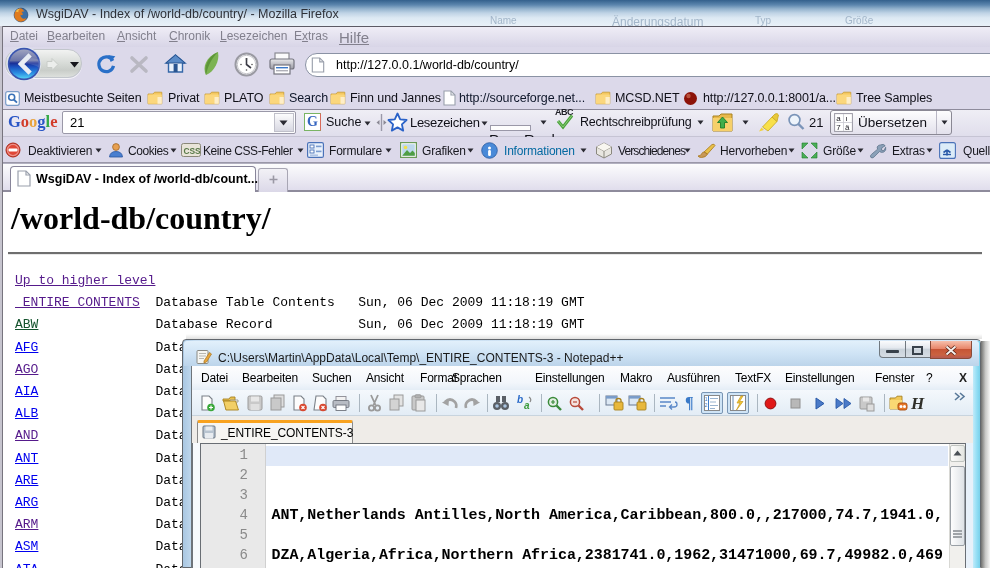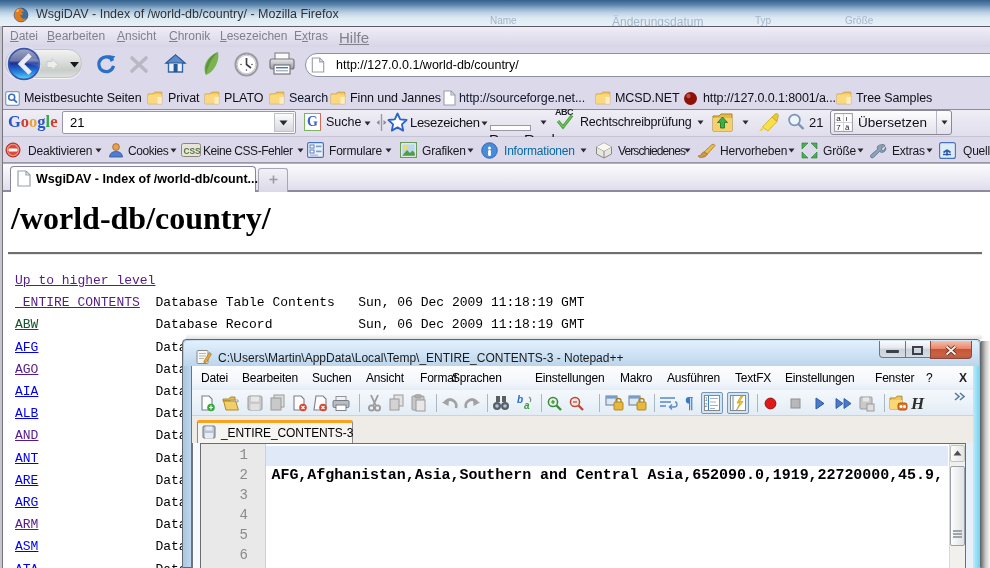--- a/index.html
+++ b/index.html
@@ -590,21 +590,22 @@
 <div class="abs" style="left:201px;top:444px;width:64px;height:124px;background:#e9e9e9;"></div>
 <div class="abs" style="left:265px;top:444px;width:1px;height:124px;background:#d0d0d0;"></div>
 <div class="abs" style="left:266px;top:446px;width:682px;height:20px;background:#e0e9f8;"></div>
 <div class="tx" style="left:230px;top:447px;width:18px;text-align:right;font-family:'Liberation Mono',monospace;font-size:14px;color:#8a8a8a;">1</div>
 <div class="tx" style="left:230px;top:467px;width:18px;text-align:right;font-family:'Liberation Mono',monospace;font-size:14px;color:#8a8a8a;">2</div>
 <div class="tx" style="left:230px;top:487px;width:18px;text-align:right;font-family:'Liberation Mono',monospace;font-size:14px;color:#8a8a8a;">3</div>
 <div class="tx" style="left:230px;top:507px;width:18px;text-align:right;font-family:'Liberation Mono',monospace;font-size:14px;color:#8a8a8a;">4</div>
 <div class="tx" style="left:230px;top:527px;width:18px;text-align:right;font-family:'Liberation Mono',monospace;font-size:14px;color:#8a8a8a;">5</div>
 <div class="tx" style="left:230px;top:547px;width:18px;text-align:right;font-family:'Liberation Mono',monospace;font-size:14px;color:#8a8a8a;">6</div>
 <div class="abs" style="left:266px;top:444px;width:682px;height:124px;overflow:hidden;">
-    <div class="tx" style="left:5.5px;top:23px;font-family:'Liberation Mono',monospace;font-size:15px;font-weight:bold;letter-spacing:-0.05px;color:#000;">AFG,Afghanistan,Asia,Southern and Central Asia,652090.0,1919,22720000,45.9,</div>
+    <div class="tx" style="left:5.5px;top:63px;font-family:'Liberation Mono',monospace;font-size:15px;font-weight:bold;letter-spacing:-0.05px;color:#000;">ANT,Netherlands Antilles,North America,Caribbean,800.0,,217000,74.7,1941.0,</div>
+    <div class="tx" style="left:5.5px;top:103px;font-family:'Liberation Mono',monospace;font-size:15px;font-weight:bold;letter-spacing:-0.05px;color:#000;">DZA,Algeria,Africa,Northern Africa,2381741.0,1962,31471000,69.7,49982.0,469</div>
   </div>
 <div class="abs" style="left:949px;top:444px;width:16px;height:124px;background:#f1f0ed;border-left:1px solid #d8d8d4;box-sizing:border-box;"></div>
 <div class="abs" style="left:950px;top:445px;width:15px;height:17px;border:1px solid #c0c4c0;border-radius:2px;box-sizing:border-box;background:linear-gradient(90deg,#fdfdfc,#e4e6e2);"></div>
 <svg style="left:953px;top:450px;" width="9" height="6" viewBox="0 0 9 6">
     <path d="M4.5 0.5 L8.5 5.5 H0.5 Z" fill="#4a5056"></path>
   </svg>
 <div class="abs" style="left:950px;top:466px;width:15px;height:80px;border:1px solid #9aa0a6;border-radius:2px;box-sizing:border-box;background:linear-gradient(90deg,#fdfdfd,#dee2e6);"></div>
 <div class="abs" style="left:953px;top:530px;width:9px;height:1.5px;background:#a0a4a8;box-shadow:0 3px 0 #a0a4a8,0 6px 0 #a0a4a8;"></div>
 
 </body></html>

